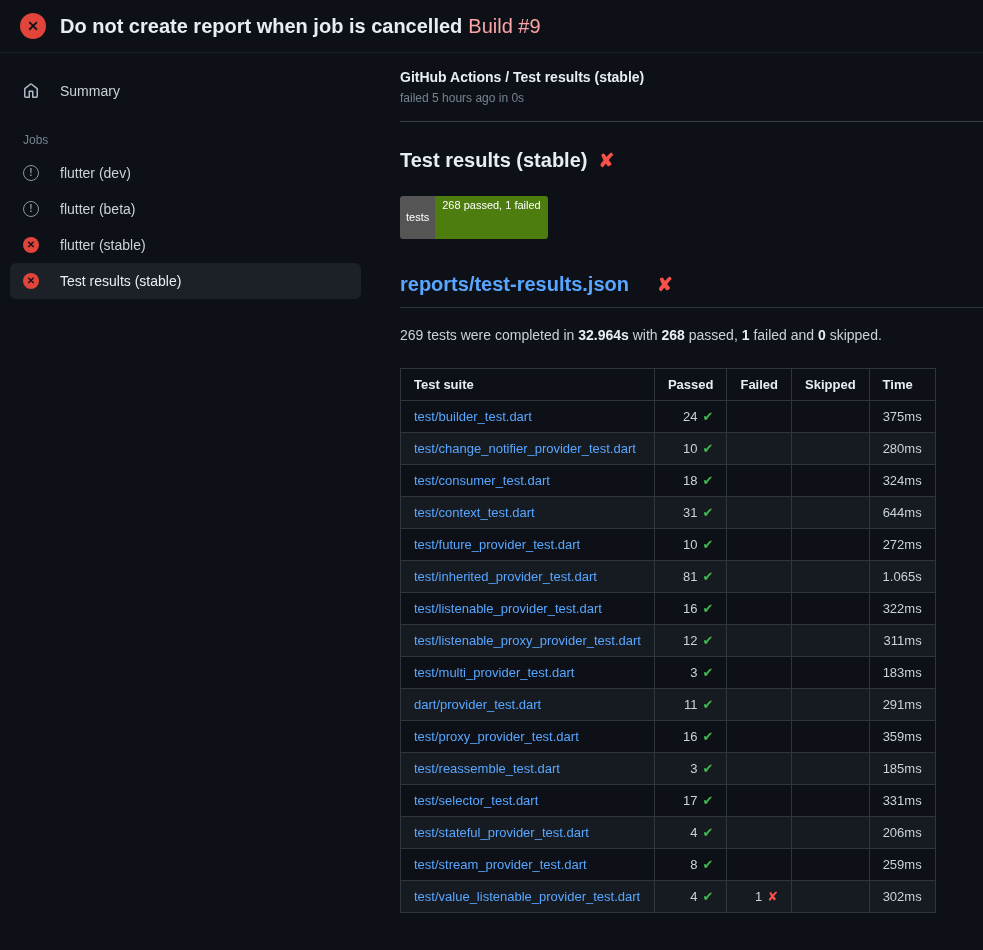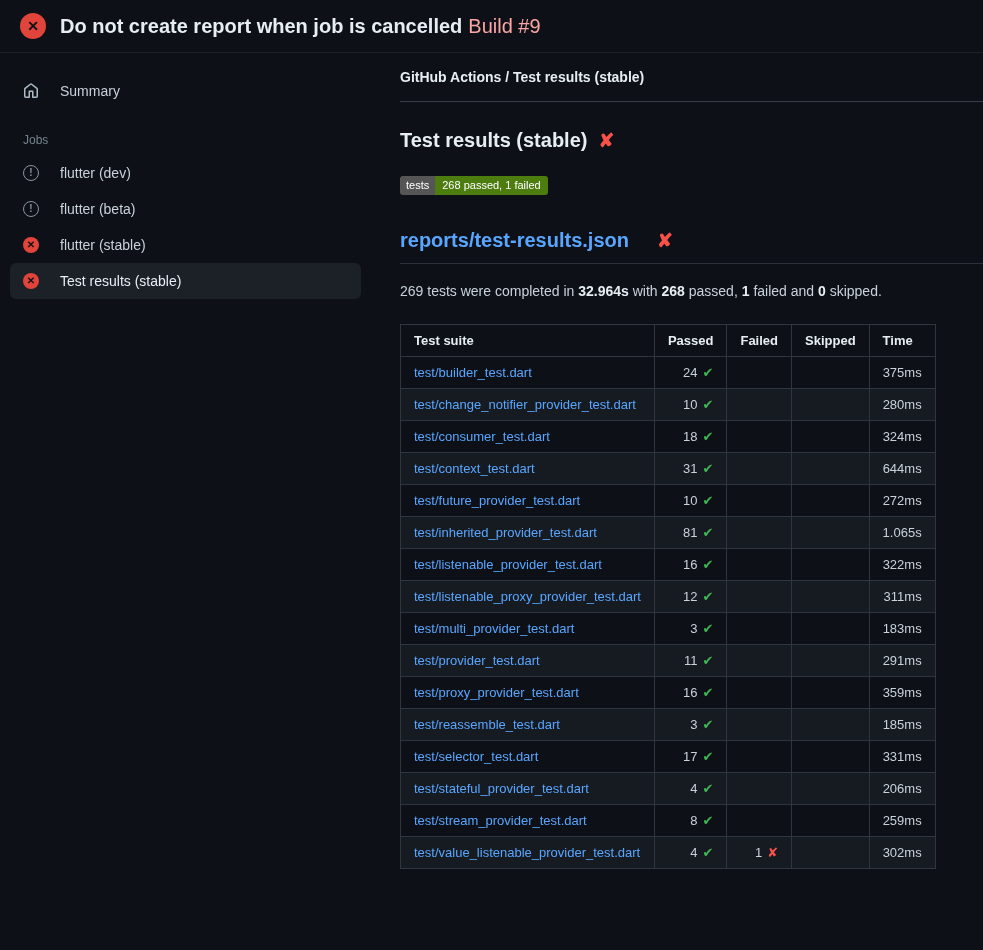--- a/index.html
+++ b/index.html
@@ -56,21 +56,21 @@
   .section-title {
     margin-top: 27px; display: flex; align-items: center; gap: 11px;
     font-size: 20px; font-weight: 700; color: #e6edf3;
   }
   .hx { color: #f85149; font-size: 19px; font-weight: 700; line-height: 1; }
 
   .badge {
     display: inline-flex; margin-top: 24px; border-radius: 3px;
     overflow: hidden; font-size: 11px; line-height: 1;
   }
-  .badge-label { background: #555555; color: #ffffff; padding: 4px 6px; }
+  .badge-label { background: #555555; color: #ffffff; padding: 16px 6px; }
   .badge-value { background: #4d7c0f; color: #ffffff; padding: 4px 7px; }
 
   .report-title {
     margin-top: 34px; padding-bottom: 11px;
     border-bottom: 1px solid #2a313a;
     display: flex; align-items: center; gap: 28px;
     font-size: 20px; font-weight: 700;
   }
   .summary-line { margin-top: 19px; font-size: 14px; color: #c9d1d9; }
   .summary-line b { font-weight: 700; color: #e6edf3; }
@@ -131,20 +131,21 @@
         <div class="side-item selected">
           <span class="status-circle fail circle-sm">✕</span>
           <span>Test results (stable)</span>
         </div>
       </div>
   </div>
 
   <div class="main">
 
     <div class="breadcrumb">GitHub Actions / Test results (stable)</div>
+    <div class="run-meta">failed 5 hours ago in 0s</div>
     <div class="head-divider"></div>
 
     <div class="section-title">
       <span>Test results (stable)</span>
       <span class="hx">✘</span>
     </div>
 
     <div class="badge">
       <span class="badge-label">tests</span>
       <span class="badge-value">268 passed, 1 failed</span>
@@ -225,21 +226,21 @@
             <td class="c-num w-time">311ms</td>
           </tr>
           <tr>
             <td class="c-suite"><a href="#">test/multi_provider_test.dart</a></td>
             <td class="c-num w-passed"><span>3</span><span class="mark check">✔</span></td>
             <td class="c-num w-failed"></td>
             <td class="c-num w-skipped"></td>
             <td class="c-num w-time">183ms</td>
           </tr>
           <tr>
-            <td class="c-suite"><a href="#">test/provider_test.dart</a></td>
+            <td class="c-suite"><a href="#">dart/provider_test.dart</a></td>
             <td class="c-num w-passed"><span>11</span><span class="mark check">✔</span></td>
             <td class="c-num w-failed"></td>
             <td class="c-num w-skipped"></td>
             <td class="c-num w-time">291ms</td>
           </tr>
           <tr>
             <td class="c-suite"><a href="#">test/proxy_provider_test.dart</a></td>
             <td class="c-num w-passed"><span>16</span><span class="mark check">✔</span></td>
             <td class="c-num w-failed"></td>
             <td class="c-num w-skipped"></td>

